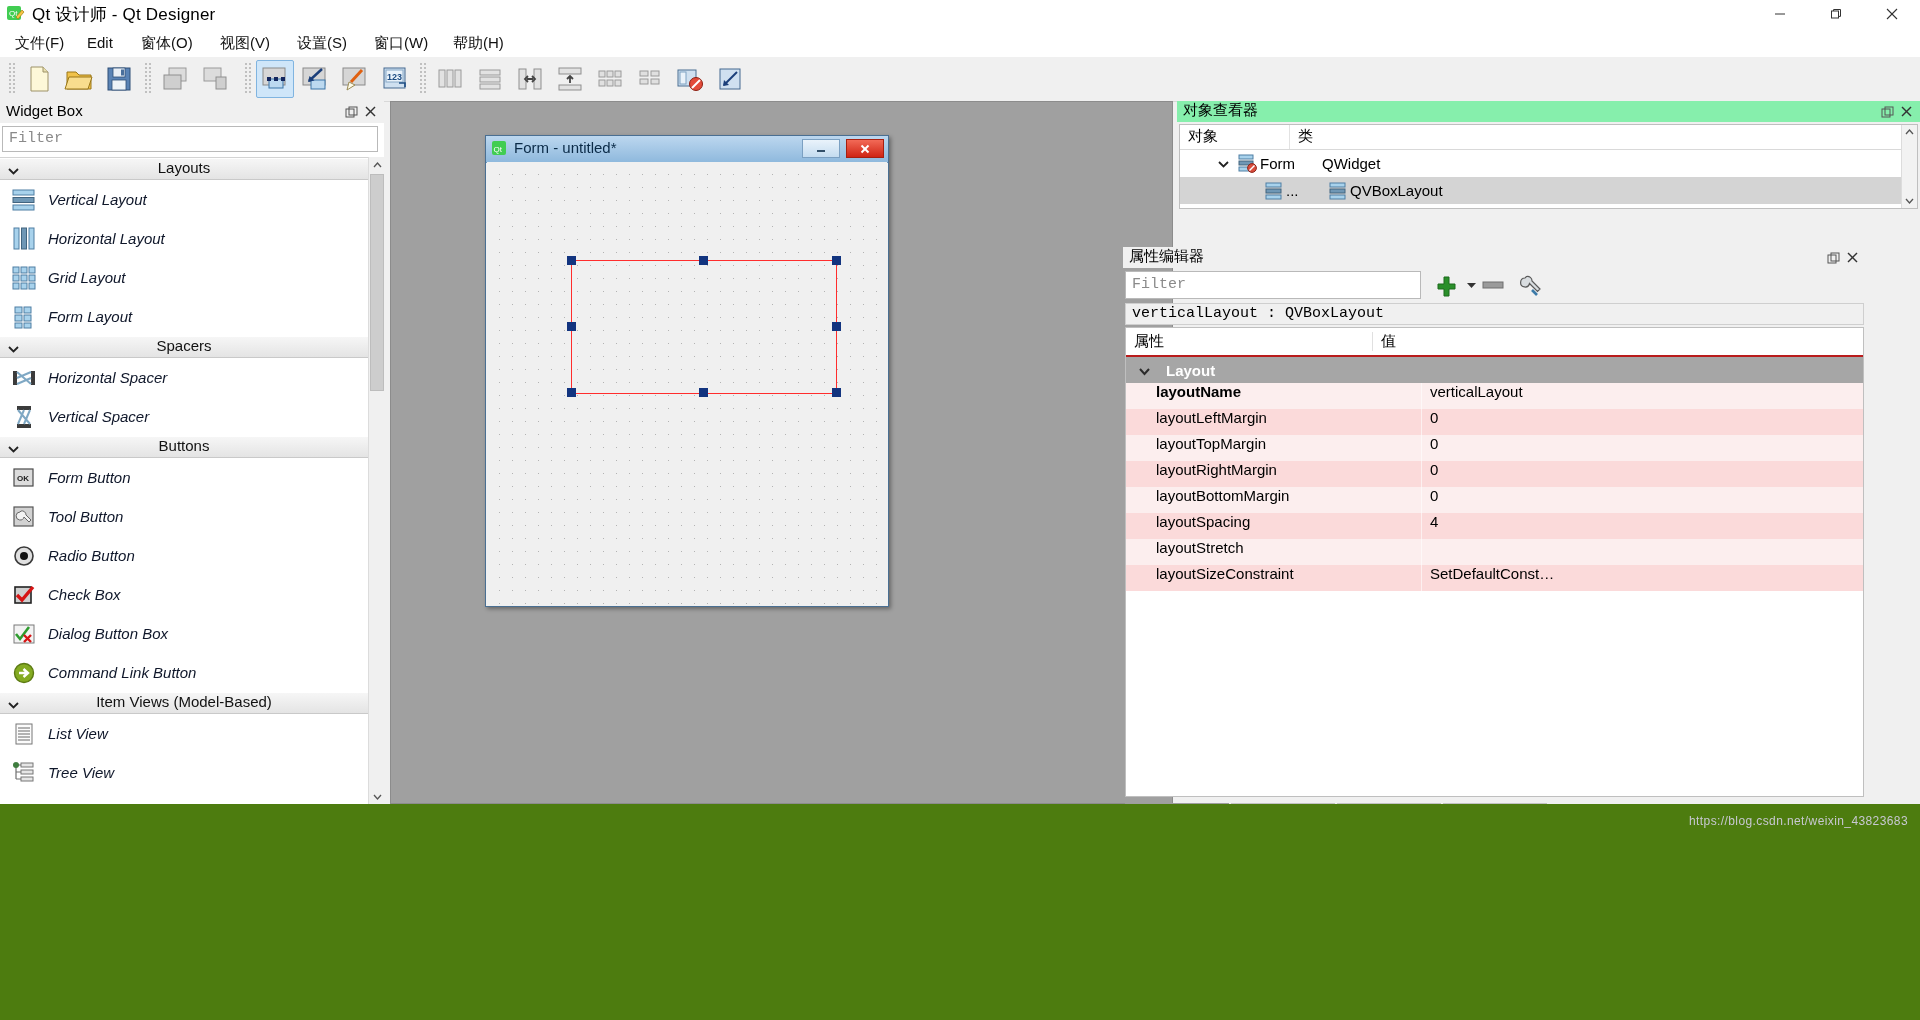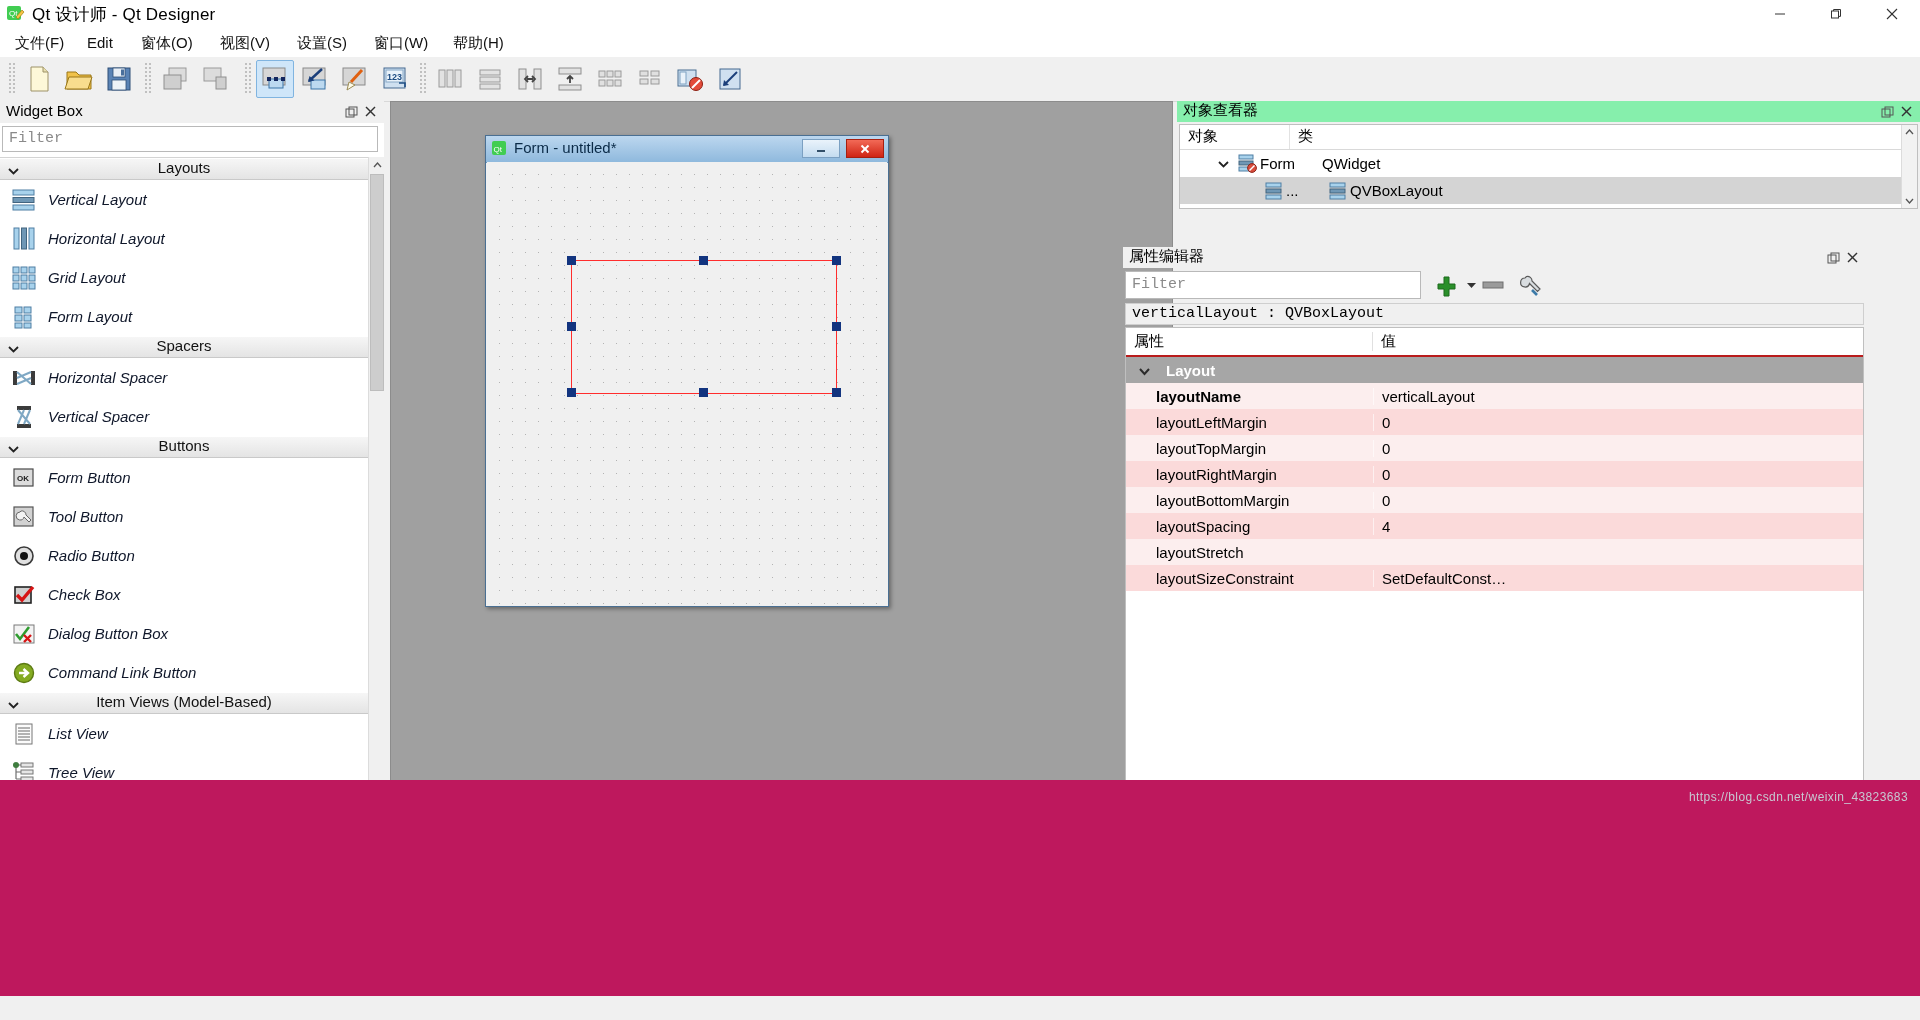--- a/index.html
+++ b/index.html
@@ -94,33 +94,33 @@
   .pe-filter span{position:absolute;left:6px;top:4px;font-family:"Liberation Mono","DejaVu Sans Mono",monospace;font-size:15px;color:#8a8a8a;}
   .pe-tb{position:absolute;top:1px;width:32px;height:26px;display:flex;align-items:center;justify-content:center;cursor:default;}
   .pe-objline{position:absolute;left:2px;top:56px;width:739px;height:22px;background:#f0f0f0;border:1px solid #cfcfcf;box-sizing:border-box;font-family:"Liberation Mono","DejaVu Sans Mono",monospace;font-size:15px;padding-left:6px;line-height:20px;}
   .pe-table{position:absolute;left:2px;top:80px;width:739px;height:470px;background:#fff;border:1px solid #bfbfbf;box-sizing:border-box;overflow:hidden;}
   .pt-head{display:flex;height:27px;border-bottom:2px solid #b91c1c;background:#fff;align-items:center;}
   .pt-head .h1{width:247px;padding-left:8px;font-size:15px;border-right:1px solid #e0e0e0;box-sizing:border-box;}
   .pt-head .h2{padding-left:8px;font-size:15px;}
   .pt-group{display:flex;height:26px;align-items:center;background:#a6a6a6;color:#fff;font-weight:bold;font-size:15px;position:relative;}
   .pt-group .chev{position:absolute;left:12px;top:6px;}
   .pt-group .gt{padding-left:40px;}
-  .pt-row{display:flex;height:26px;align-items:center;font-size:15px;}
+  .pt-row{display:flex;height:26px;font-size:15px;gap:48px;}
   .pt-row .k{width:247px;box-sizing:border-box;padding-left:30px;overflow:hidden;white-space:nowrap;}
   .pt-row .v{flex:1;padding-left:8px;border-left:1px solid rgba(255,255,255,.6);overflow:hidden;white-space:nowrap;}
   .pt-row.odd{background:#fbdada;}
   .pt-row.even{background:#fceeee;}
   .pt-row.bold .k{font-weight:bold;}
 
   .pe-tabs{position:absolute;left:2px;top:556px;width:741px;height:28px;display:flex;}
   .pe-tab{height:28px;min-width:104px;padding:0 10px;display:flex;align-items:center;justify-content:center;
           font-size:15px;background:#e6e6e6;border:1px solid #c2c2c2;border-bottom:none;margin-right:2px;box-sizing:border-box;cursor:default;}
   .pe-tab.active{background:#737373;border-color:#9e9e9e;}
 
-  .statusbar{position:absolute;left:0;top:780px;width:1920px;height:216px;background:#be185d;}
+  .statusbar{position:absolute;left:0;top:804px;width:1920px;height:216px;background:#4d7c0f;}
   .wm{position:absolute;right:12px;top:10px;font-size:12px;color:#c8c8d2;letter-spacing:.4px;}
 </style>
 </head>
 <body>
 
 <div class="app">
 
   <div class="titlebar">
     <span class="tb-icon">
       <svg width="18" height="18" viewBox="0 0 18 18">

